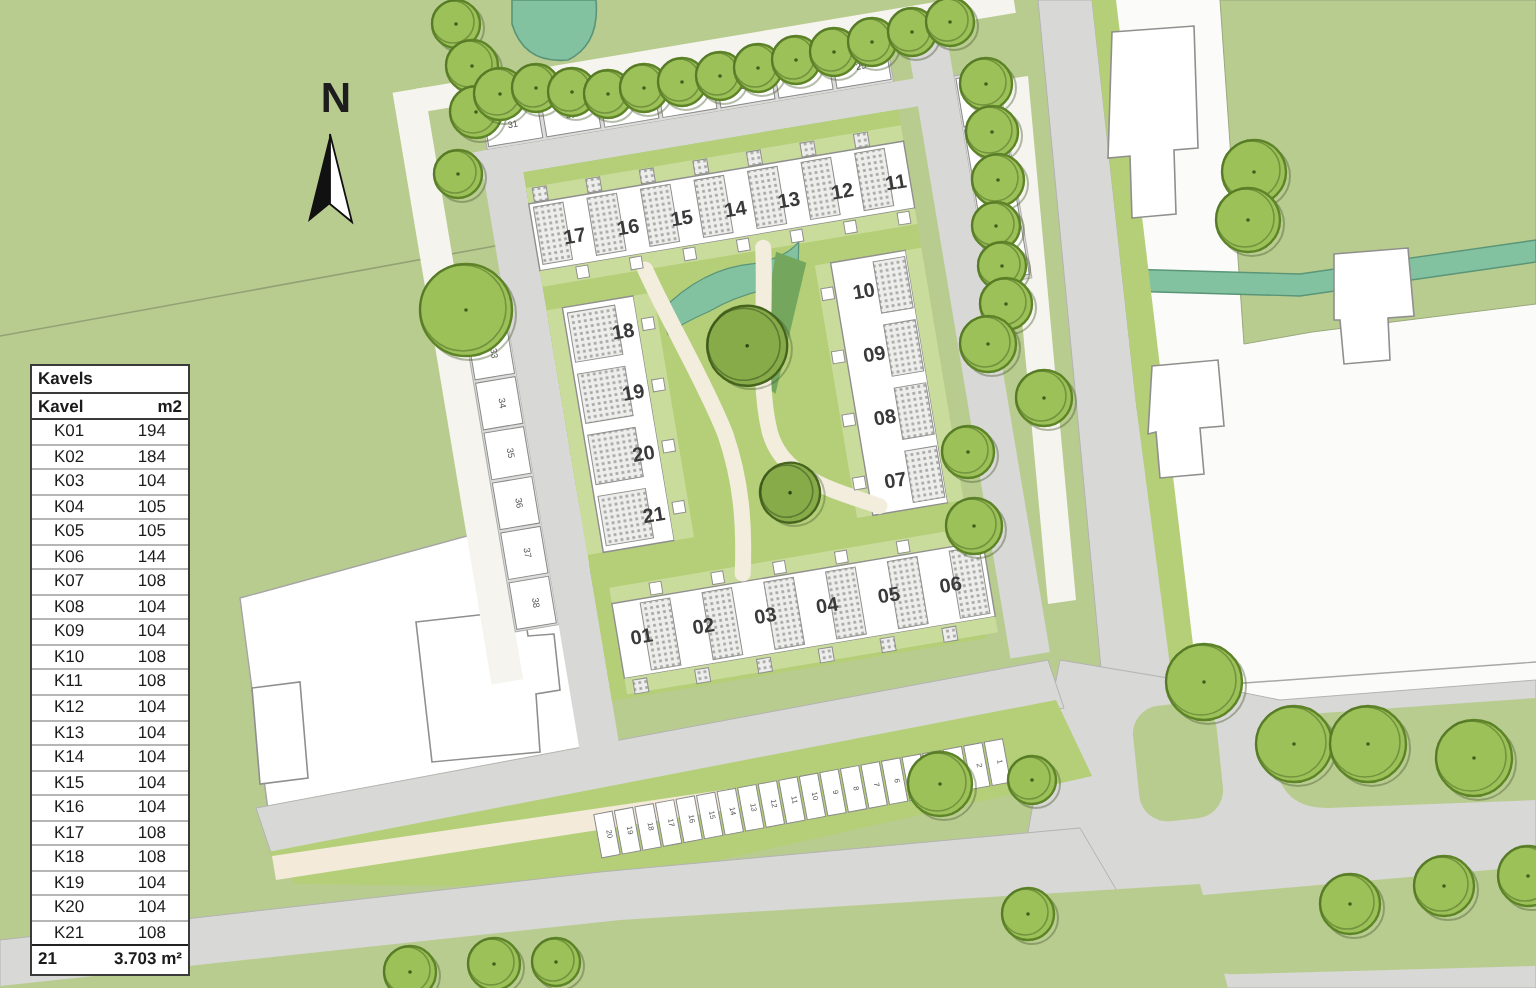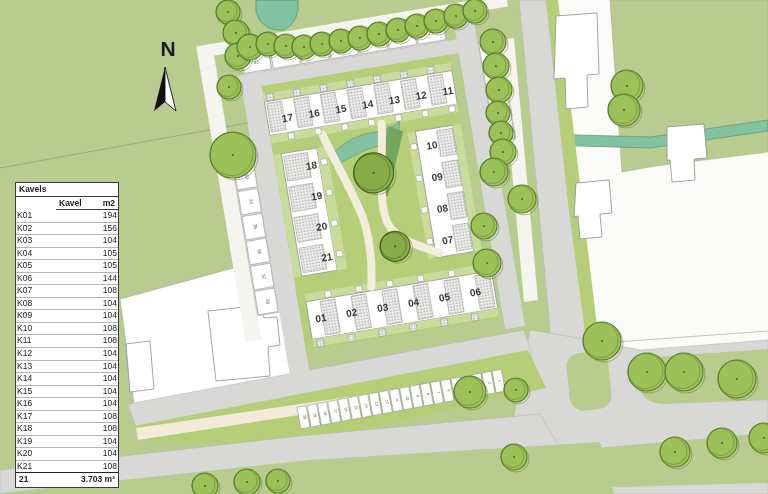--- a/index.html
+++ b/index.html
@@ -1,25 +1,25 @@
 <!DOCTYPE html>
 <html><head>
 <meta charset="utf-8">
 <style>
   html,body{margin:0;padding:0;background:#e8e8e8;}
   .stage{position:relative;width:768px;height:494px;overflow:hidden;background:#fbfbf9;
          font-family:"Liberation Sans",sans-serif;}
   .stage svg{position:absolute;left:0;top:0;}
   svg text{font-family:"Liberation Sans",sans-serif;}
-  .kavel-table{position:absolute;left:15px;top:182px;width:104px;background:#ffffff;
+  .kavel-table{position:absolute;left:15px;top:182px;width:80px;background:#ffffff;
     border:1px solid #3a3a3a;color:#1b1b1b;font-size:8.5px;z-index:5;box-sizing:border-box;}
   .t-title{font-weight:bold;line-height:12.5px;padding:0 3px;border-bottom:1px solid #3a3a3a;}
   .t-head{display:flex;justify-content:space-between;font-weight:bold;line-height:12.5px;
-    padding:0 3px;border-bottom:1px solid #3a3a3a;margin-left:40px;}
-  .t-row{display:flex;justify-content:space-between;line-height:11.55px;padding:0 1px;
+    padding:0 3px;border-bottom:1px solid #3a3a3a;}
+  .t-row{display:flex;justify-content:space-between;line-height:11.55px;padding:0 11px;
     border-bottom:0.5px solid #b5b5b5;}
   .t-row:last-child{border-bottom:none;}
   .t-total{display:flex;justify-content:space-between;font-weight:bold;line-height:13.5px;
     padding:0 3px;border-top:1.5px solid #222;}
 </style>
 </head>
 <body>
 
 <div class="stage">
 
@@ -539,21 +539,21 @@
     <span>m2</span>
   </div>
   <div class="t-body">
 
   <div class="t-row">
       <span class="c1">K01</span>
       <span class="c2">194</span>
     </div>
         <div class="t-row">
       <span class="c1">K02</span>
-      <span class="c2">156</span>
+      <span class="c2">184</span>
     </div>
         <div class="t-row">
       <span class="c1">K03</span>
       <span class="c2">104</span>
     </div>
         <div class="t-row">
       <span class="c1">K04</span>
       <span class="c2">105</span>
     </div>
         <div class="t-row">

